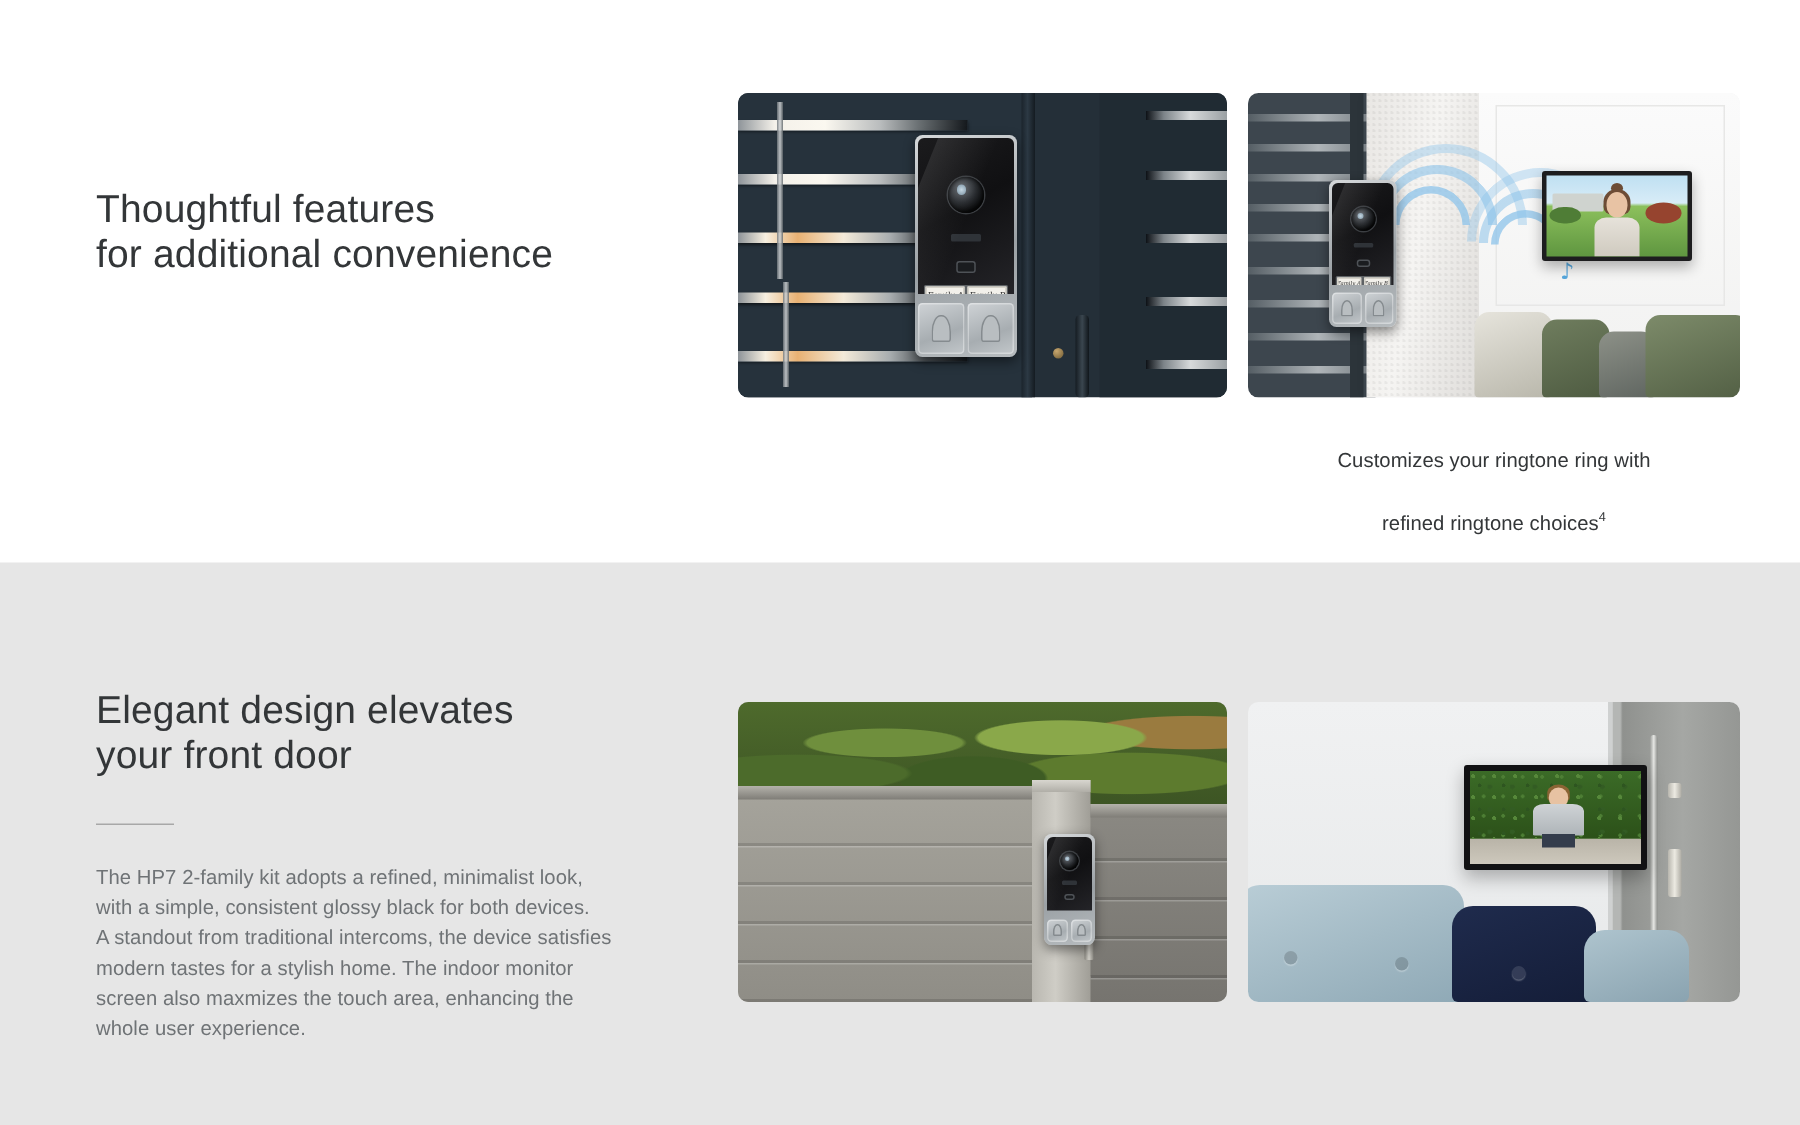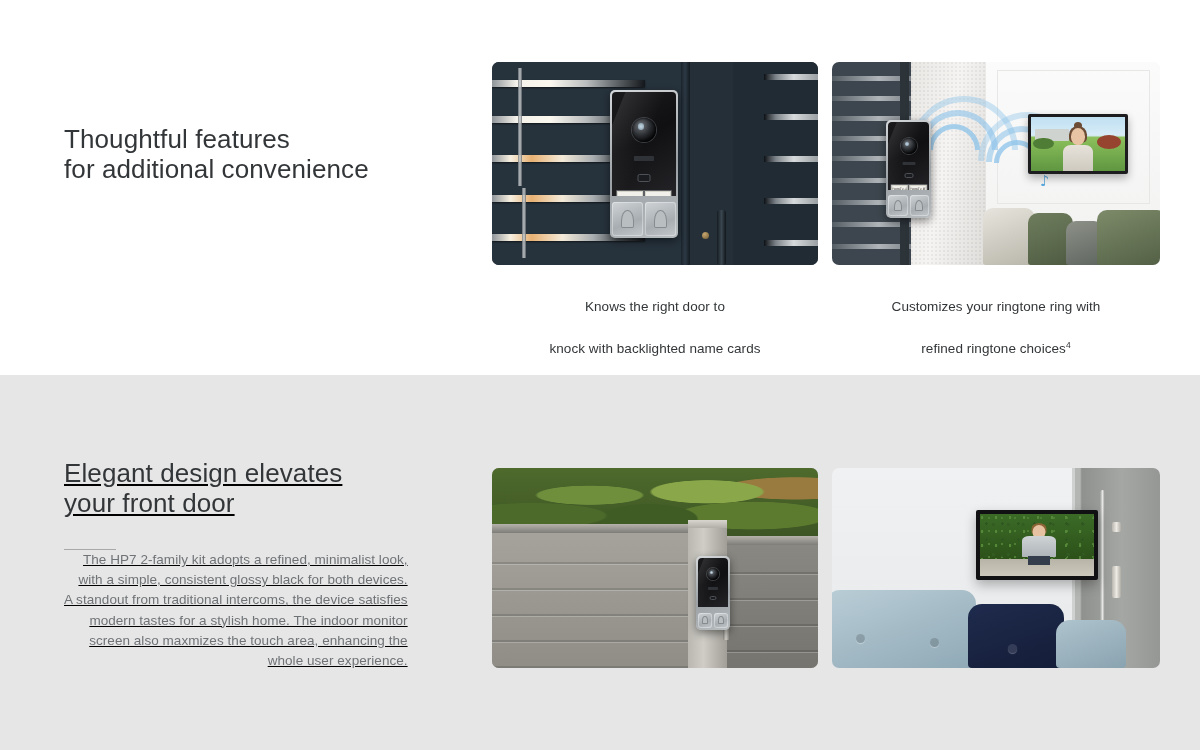--- a/index.html
+++ b/index.html
@@ -394,24 +394,20 @@
               <div class="btn">
                 <div class="bellglyph"></div>
               </div>
               <div class="btn">
                 <div class="bellglyph"></div>
               </div>
             </div>
           </div>
         </div>
       </div>
-      <p class="caption" style="top:213px;">
-        <span>Knows the right door to</span><br>
-        <span>knock with backlighted name cards</span>
-      </p>
     </div>
 
     <div class="figure" style="left:832px; top:62px; width:328px; height:203px;">
       <div class="fig-img">
         <div class="scene2">
 
           <div class="gate-strip">
             <div class="gslat" style="top:14px;"></div>
             <div class="gslat" style="top:34px;"></div>
             <div class="gslat" style="top:54px;"></div>
@@ -485,25 +481,25 @@
       </div>
       <p class="caption" style="top:213px;">
         <span>Customizes your ringtone ring with</span><br>
         <span>refined ringtone choices</span><sup>4</sup>
       </p>
     </div>
   </div>
 
   <div class="section section-bottom">
 
-    <div class="text-col" style="top:83px;text-decoration:underline;">
+    <div class="text-col" style="top:83px;">
       <h2 class="heading">Elegant design elevates
 your front door</h2>
       <div class="divider" style="margin-top:31px;"></div>
-      <p class="body-copy" style="text-align:right;">The HP7 2-family kit adopts a refined, minimalist look,
+      <p class="body-copy" style="margin-top:25px;">The HP7 2-family kit adopts a refined, minimalist look,
 with a simple, consistent glossy black for both devices.
 A standout from traditional intercoms, the device satisfies
 modern tastes for a stylish home. The indoor monitor
 screen also maxmizes the touch area, enhancing the
 whole user experience.</p>
     </div>
 
     <div class="figure" style="left:492px; top:93px; width:326px; height:200px;">
       <div class="fig-img">
         <div class="scene3">

